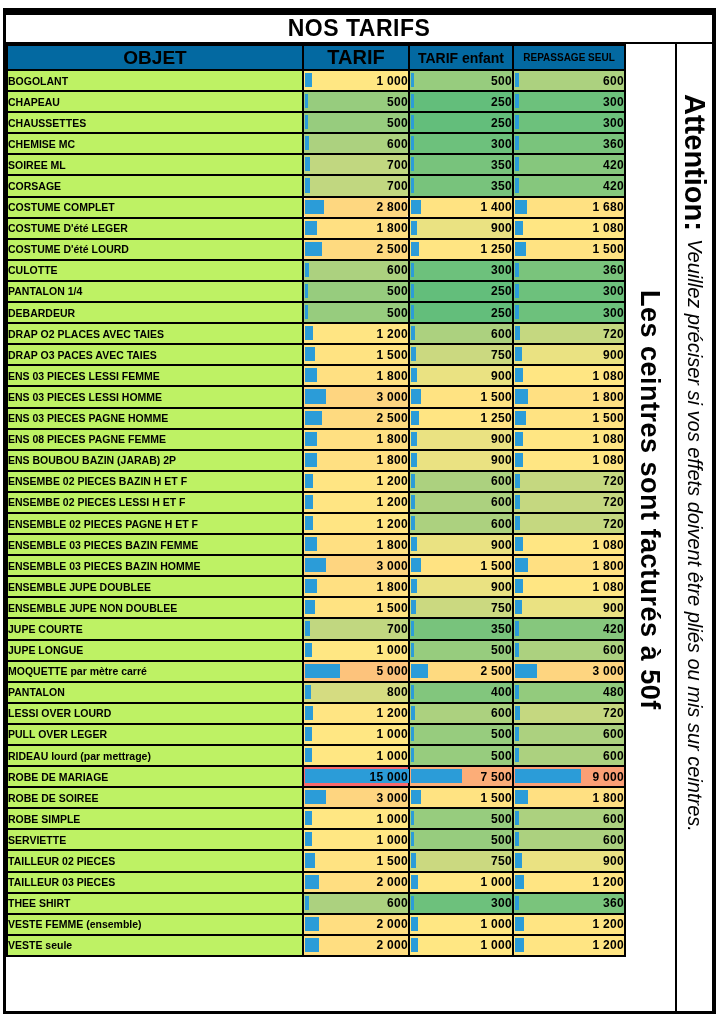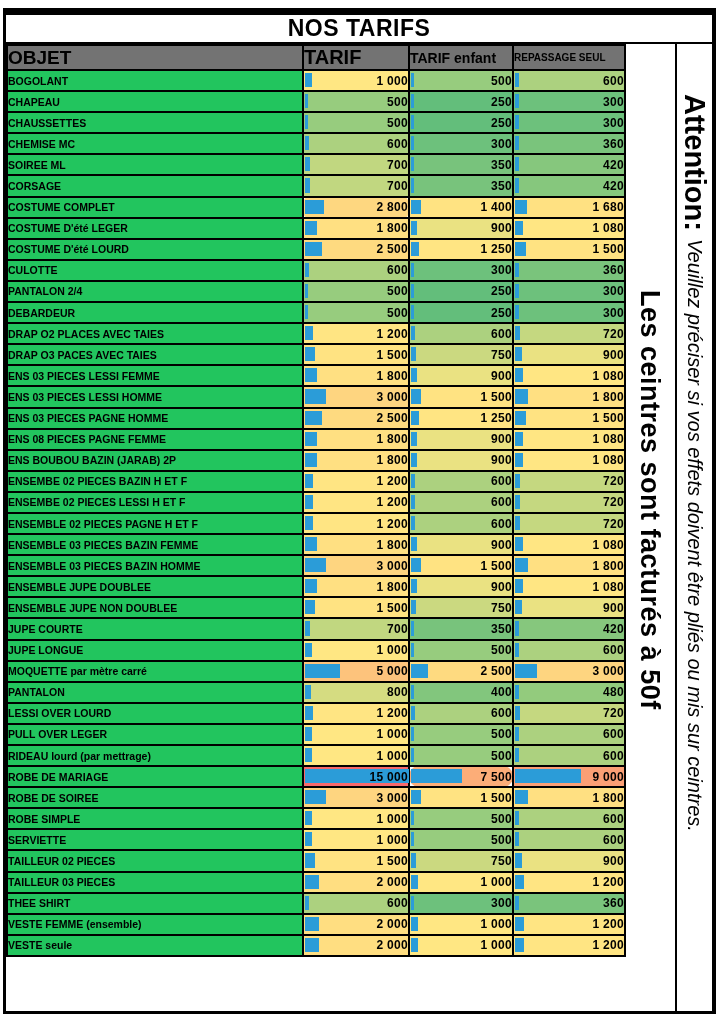--- a/index.html
+++ b/index.html
@@ -12,28 +12,28 @@
   }
   .title-row {
     height:27px; border-bottom:2px solid #000; display:flex; align-items:center; justify-content:center;
     font-weight:bold; font-size:23px; letter-spacing:0.5px;
   }
   .body { flex:1; display:flex; min-height:0; }
   .main { width:618px; }
   table.tarifs { border-collapse:collapse; width:618px; table-layout:fixed; }
   table.tarifs th, table.tarifs td { border:2px solid #000; padding:0; box-sizing:border-box; }
   thead tr { height:19px; }
-  th { font-weight:bold; vertical-align:middle; text-align:left; background:#737373; overflow:hidden; }
+  th { font-weight:bold; vertical-align:middle; text-align:center; background:#0369a1; overflow:hidden; }
   th.h-objet { font-size:19px; }
   th.h-tarif { font-size:20px; }
   th.h-enfant { font-size:14px; }
   th.h-repassage { font-size:10px; line-height:9px; height:19px; }
   tbody tr { height:21.1px; }
   td.objet {
-    background:#22c55e; font-size:10.5px; font-weight:bold; text-align:left;
+    background:#bef264; font-size:10.5px; font-weight:bold; text-align:left;
     padding-left:3px; white-space:nowrap; overflow:hidden;
   }
   td.val { position:relative; font-weight:bold; font-size:12px; text-align:right; padding-right:13px; }
   td.val .bar { position:absolute; left:1px; top:2px; bottom:3px; min-width:3px; }
   td.val .num { position:relative; z-index:1; letter-spacing:0.3px; }
   .side1 {
     width:53px; border-right:2px solid #000; display:flex; justify-content:center;
     box-sizing:border-box; padding-top:246px;
   }
   .side2 { flex:1; display:flex; justify-content:center; padding-top:50px; box-sizing:border-box; }
@@ -137,21 +137,21 @@
 
 
   <tr>
     <td class="objet">CULOTTE</td>
     <td class="val" style="background: rgb(172, 209, 127);"><div class="bar" style="background: rgb(43, 156, 216); width: 4%;"></div><span class="num">600</span></td>
     <td class="val" style="background: rgb(109, 193, 124);"><div class="bar" style="background: rgb(43, 156, 216); width: 3.2%;"></div><span class="num">300</span></td>
     <td class="val" style="background: rgb(122, 196, 124);"><div class="bar" style="background: rgb(43, 156, 216); width: 3.2%;"></div><span class="num">360</span></td>
   </tr>
 
   <tr>
-    <td class="objet">PANTALON 2/4</td>
+    <td class="objet">PANTALON 1/4</td>
     <td class="val" style="background: rgb(151, 204, 126);"><div class="bar" style="background: rgb(43, 156, 216); width: 3.33333%;"></div><span class="num">500</span></td>
     <td class="val" style="background: rgb(99, 190, 123);"><div class="bar" style="background: rgb(43, 156, 216); width: 3.2%;"></div><span class="num">250</span></td>
     <td class="val" style="background: rgb(109, 193, 124);"><div class="bar" style="background: rgb(43, 156, 216); width: 3.2%;"></div><span class="num">300</span></td>
   </tr>
 
   <tr>
     <td class="objet">DEBARDEUR</td>
     <td class="val" style="background: rgb(151, 204, 126);"><div class="bar" style="background: rgb(43, 156, 216); width: 3.33333%;"></div><span class="num">500</span></td>
     <td class="val" style="background: rgb(99, 190, 123);"><div class="bar" style="background: rgb(43, 156, 216); width: 3.2%;"></div><span class="num">250</span></td>
     <td class="val" style="background: rgb(109, 193, 124);"><div class="bar" style="background: rgb(43, 156, 216); width: 3.2%;"></div><span class="num">300</span></td>
@@ -302,21 +302,21 @@
   <tr>
     <td class="objet">RIDEAU lourd (par mettrage)</td>
     <td class="val" style="background: rgb(255, 231, 131);"><div class="bar" style="background: rgb(43, 156, 216); width: 6.66667%;"></div><span class="num">1&nbsp;000</span></td>
     <td class="val" style="background: rgb(151, 204, 126);"><div class="bar" style="background: rgb(43, 156, 216); width: 3.33333%;"></div><span class="num">500</span></td>
     <td class="val" style="background: rgb(172, 209, 127);"><div class="bar" style="background: rgb(43, 156, 216); width: 4%;"></div><span class="num">600</span></td>
   </tr>
 
   <tr>
     <td class="objet">ROBE DE MARIAGE</td>
     <td class="val" style="background: rgb(248, 105, 107);"><div class="bar" style="background: rgb(43, 156, 216); width: 100%;"></div><span class="num">15&nbsp;000</span></td>
-    <td class="val" style="background: rgb(252, 173, 120); border-radius: 10px;"><div class="bar" style="background: rgb(43, 156, 216); width: 50%;"></div><span class="num">7&nbsp;500</span></td>
+    <td class="val" style="background: rgb(252, 173, 120);"><div class="bar" style="background: rgb(43, 156, 216); width: 50%;"></div><span class="num">7&nbsp;500</span></td>
     <td class="val" style="background: rgb(251, 159, 117);"><div class="bar" style="background: rgb(43, 156, 216); width: 60%;"></div><span class="num">9&nbsp;000</span></td>
   </tr>
 
   <tr>
     <td class="objet">ROBE DE SOIREE</td>
     <td class="val" style="background: rgb(254, 213, 128);"><div class="bar" style="background: rgb(43, 156, 216); width: 20%;"></div><span class="num">3&nbsp;000</span></td>
     <td class="val" style="background: rgb(255, 227, 130);"><div class="bar" style="background: rgb(43, 156, 216); width: 10%;"></div><span class="num">1&nbsp;500</span></td>
     <td class="val" style="background: rgb(255, 224, 130);"><div class="bar" style="background: rgb(43, 156, 216); width: 12%;"></div><span class="num">1&nbsp;800</span></td>
   </tr>
 

